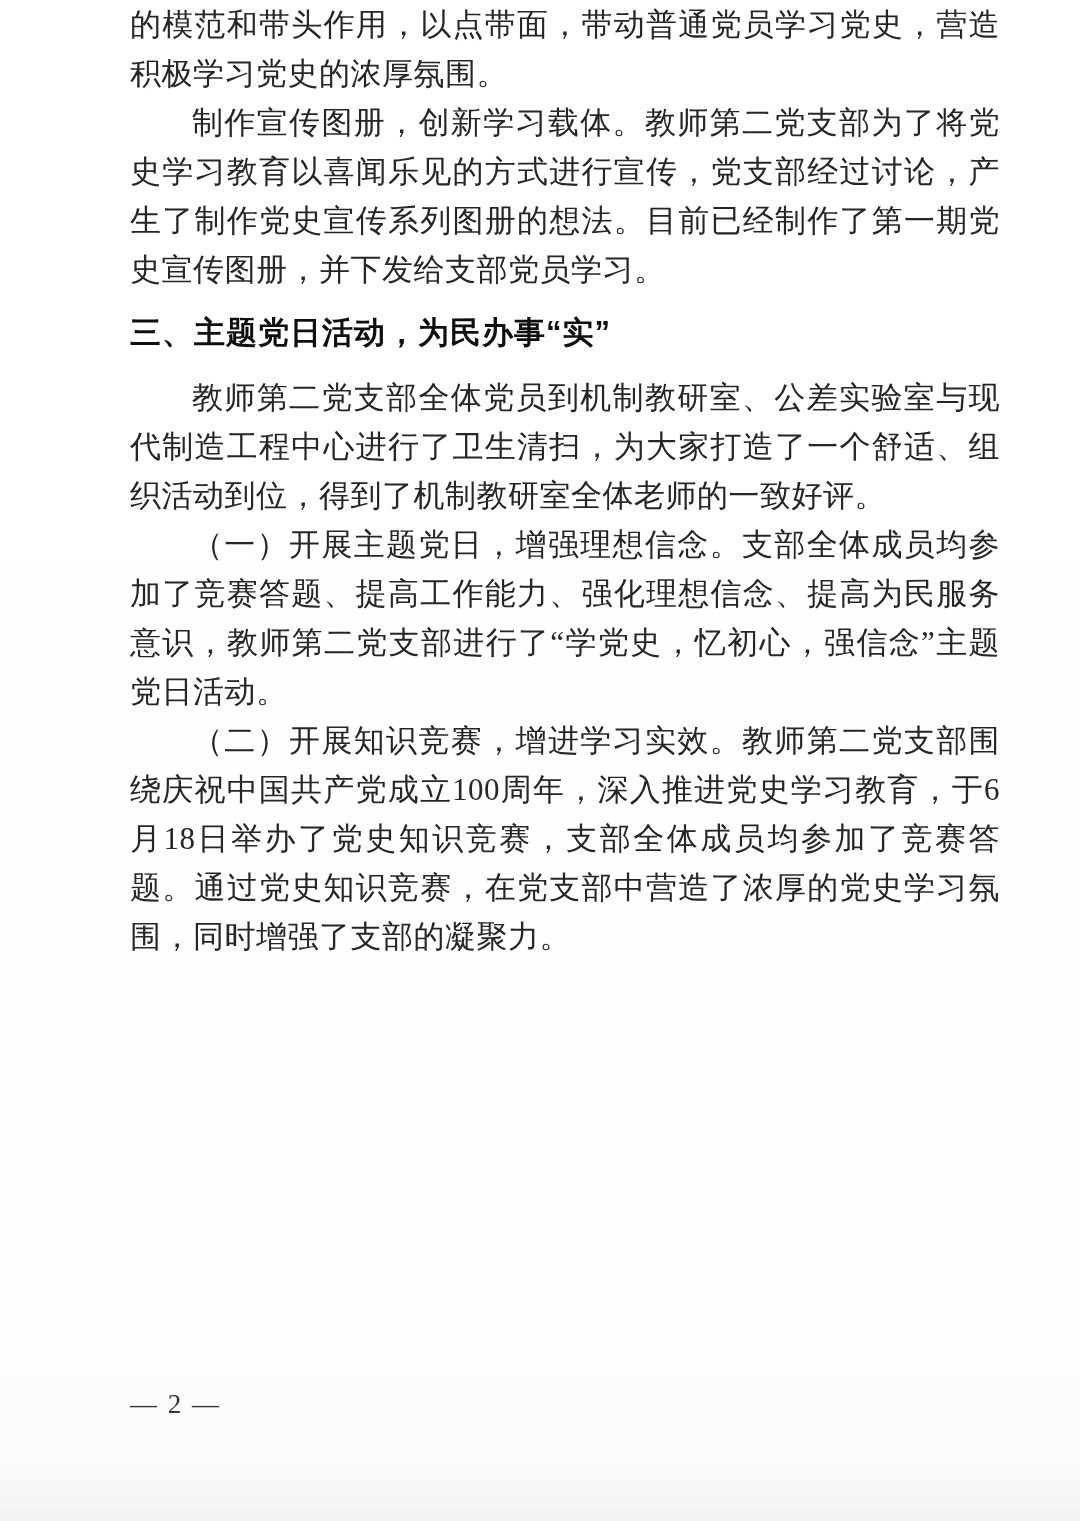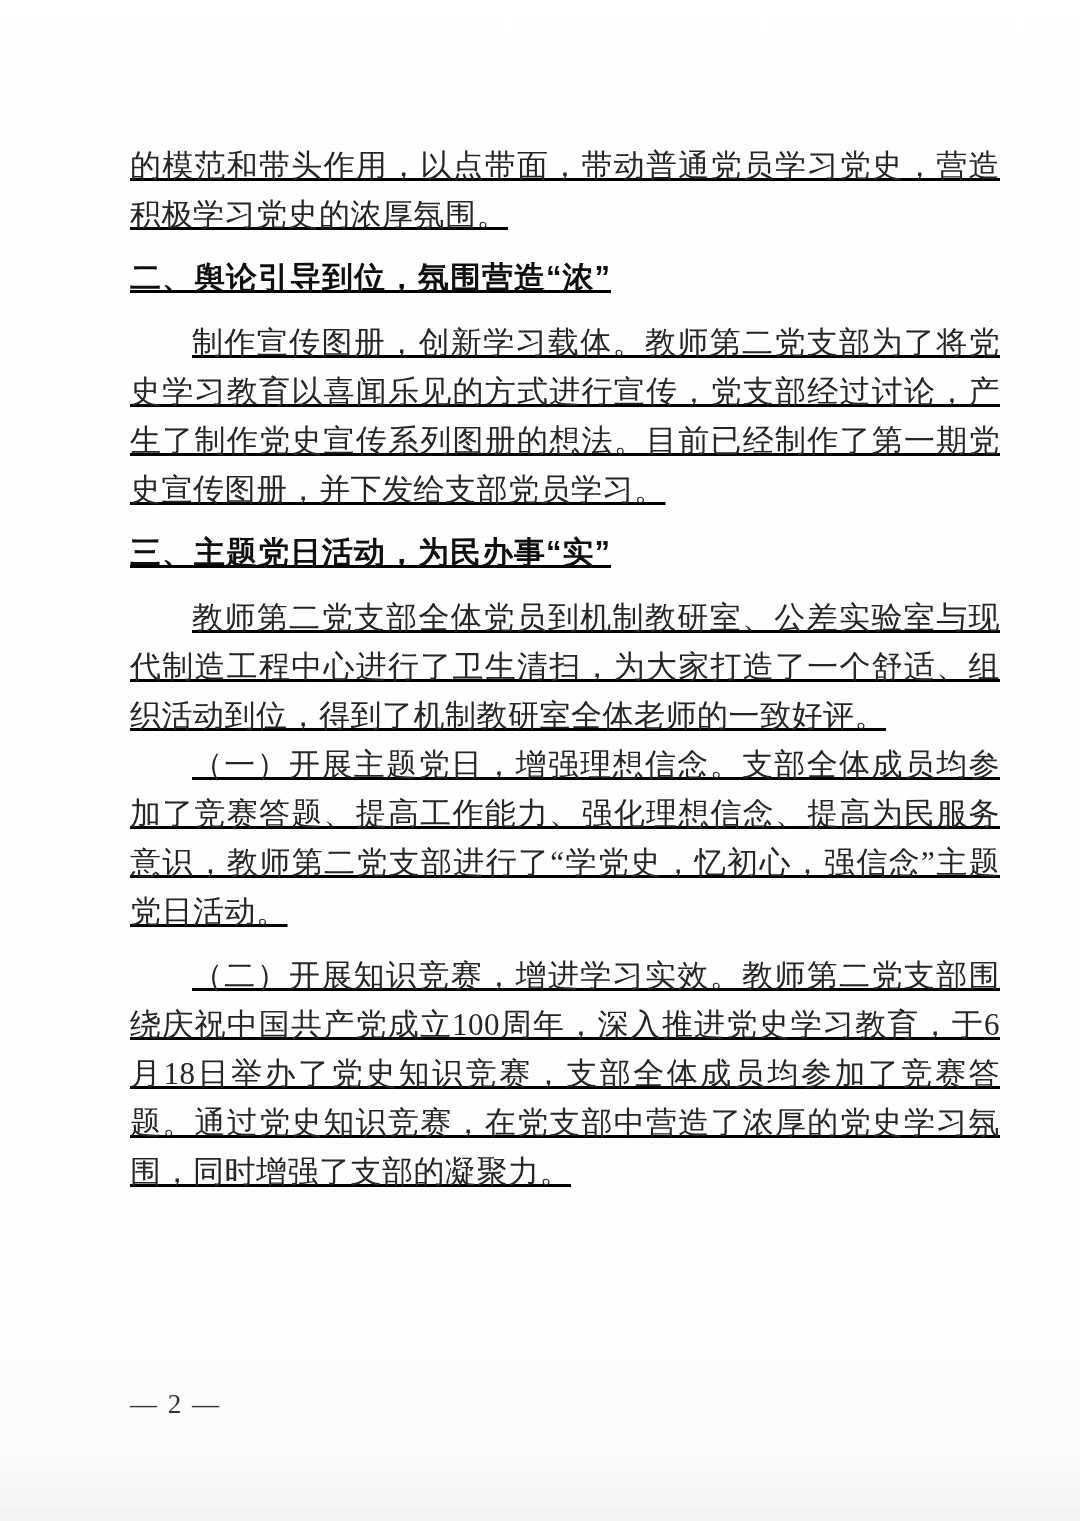--- a/index.html
+++ b/index.html
@@ -17,38 +17,35 @@
     position: relative;
     width: 1080px;
     height: 1521px;
     background: linear-gradient(180deg, #ffffff 0%, #fefefe 86%, #fbfbfc 96%, #f3f3f5 100%);
   }
   .content {
     position: absolute;
     top: 0;
     left: 130px;
     width: 870px;
-    padding-top: 141px;
     box-sizing: content-box;
-    text-decoration: underline;
   }
   .body {
     margin: 0;
     font-size: 31px;
     line-height: 49px;
     color: #262626;
     text-align: justify;
     text-justify: inter-ideograph;
     letter-spacing: 0.5px;
   }
   .indent {
     text-indent: 2em;
   }
   .gap {
-    margin-top: 15px;
   }
   .heading {
     margin: 14px 0 16px 0;
     font-family: "Liberation Sans", "DejaVu Sans", sans-serif;
     font-weight: 700;
     font-size: 31px;
     line-height: 49px;
     color: #0f0f0f;
     letter-spacing: 1px;
   }
@@ -73,21 +70,20 @@
   }
 </style>
 </head>
 <body>
 
 <div class="page">
   <div class="content">
 
     <p class="body">的模范和带头作用，以点带面，带动普通党员学习党史，营造积极学习党史的浓厚氛围。</p>
 
-    <h2 class="heading">二、舆论引导到位，氛围营造“浓”</h2>
 
     <p class="body indent">制作宣传图册，创新学习载体。教师第二党支部为了将党史学习教育以喜闻乐见的方式进行宣传，党支部经过讨论，产生了制作党史宣传系列图册的想法。目前已经制作了第一期党史宣传图册，并下发给支部党员学习。</p>
 
     <h2 class="heading">三、主题党日活动，为民办事“实”</h2>
 
     <p class="body indent">教师第二党支部全体党员到机制教研室、公差实验室与现代制造工程中心进行了卫生清扫，为大家打造了一个舒适、组织活动到位，得到了机制教研室全体老师的一致好评。</p>
 
 
     <p class="body indent">（一）开展主题党日，增强理想信念。支部全体成员均参加了竞赛答题、提高工作能力、强化理想信念、提高为民服务意识，教师第二党支部进行了“学党史，忆初心，强信念”主题党日活动。</p>
 

